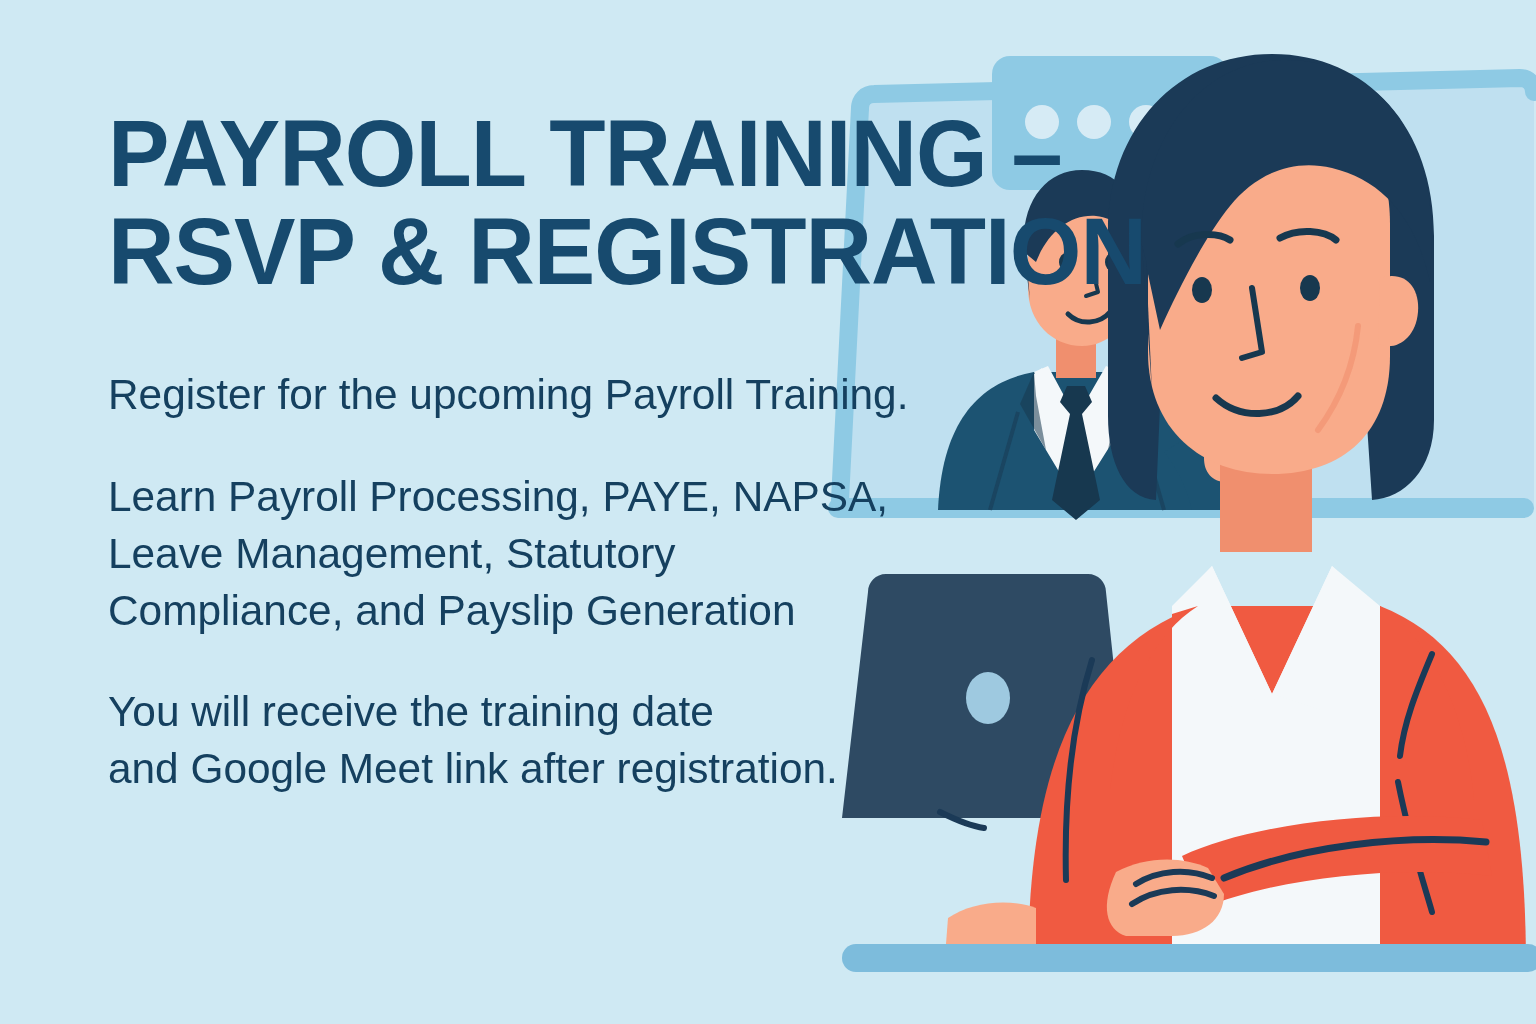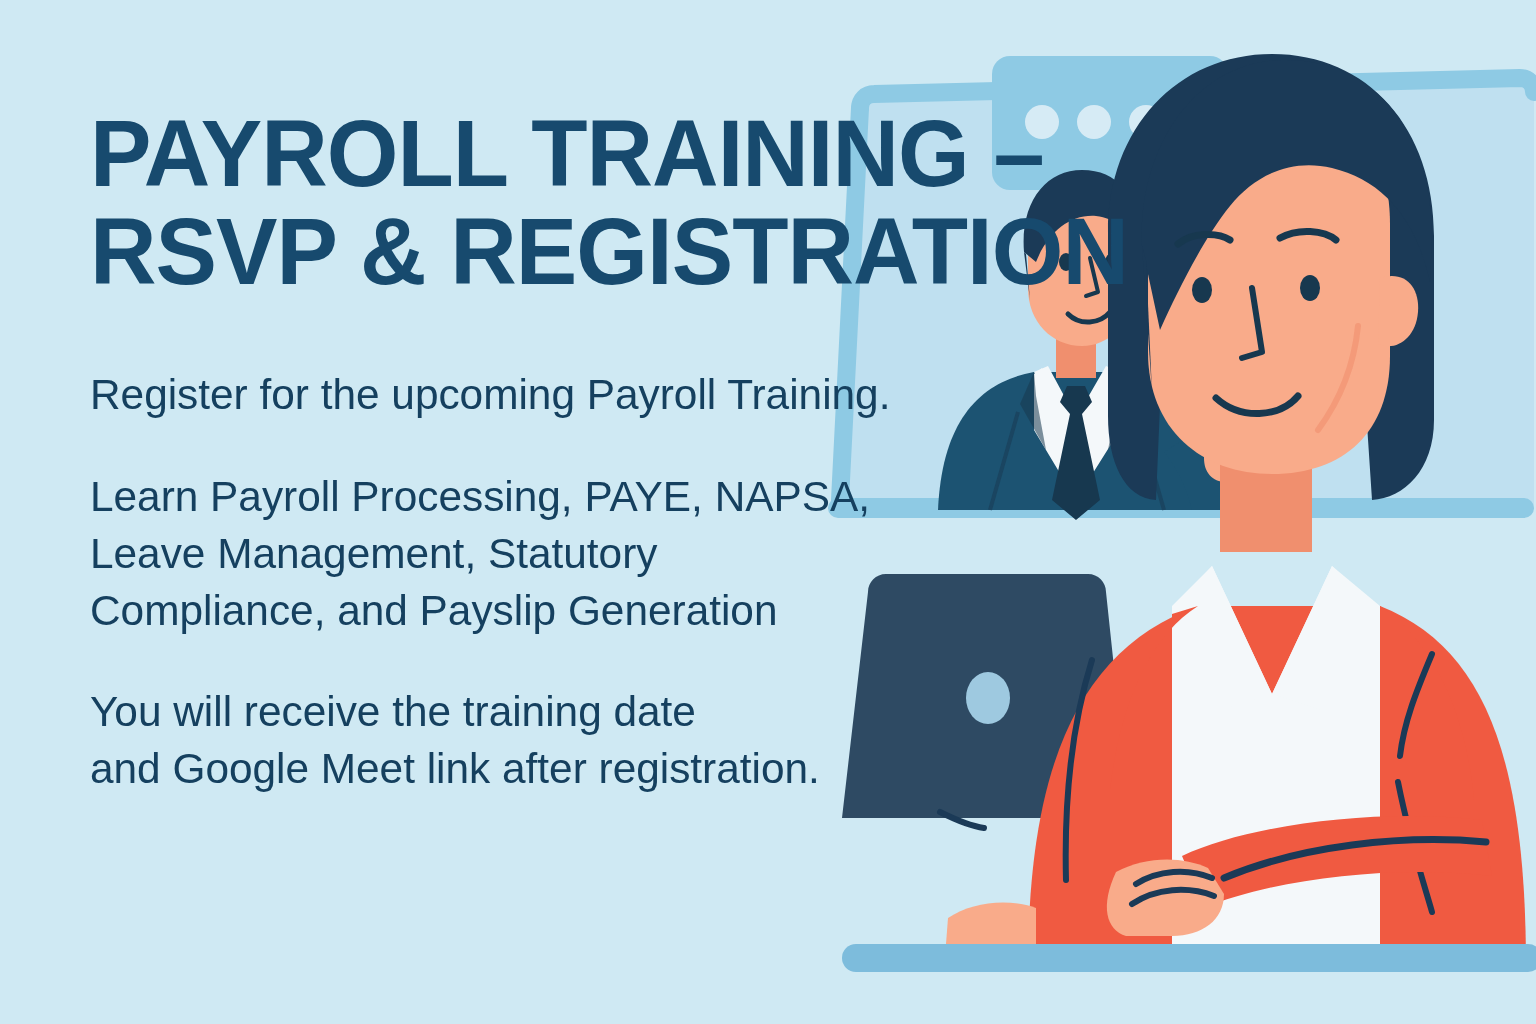--- a/index.html
+++ b/index.html
@@ -14,21 +14,21 @@
     position: relative;
     width: 1536px;
     height: 1024px;
     background: #cfe9f3;
     overflow: hidden;
   }
 
   
   .text-col {
     position: absolute;
-    left: 90px;
+    left: 108px;
     top: 104px;
     width: 1120px;
     z-index: 5;
   }
   .headline {
     margin: 0;
     color: #174a6e;
     font-family: "Liberation Sans", sans-serif;
     font-weight: 700;
     font-size: 95px;

